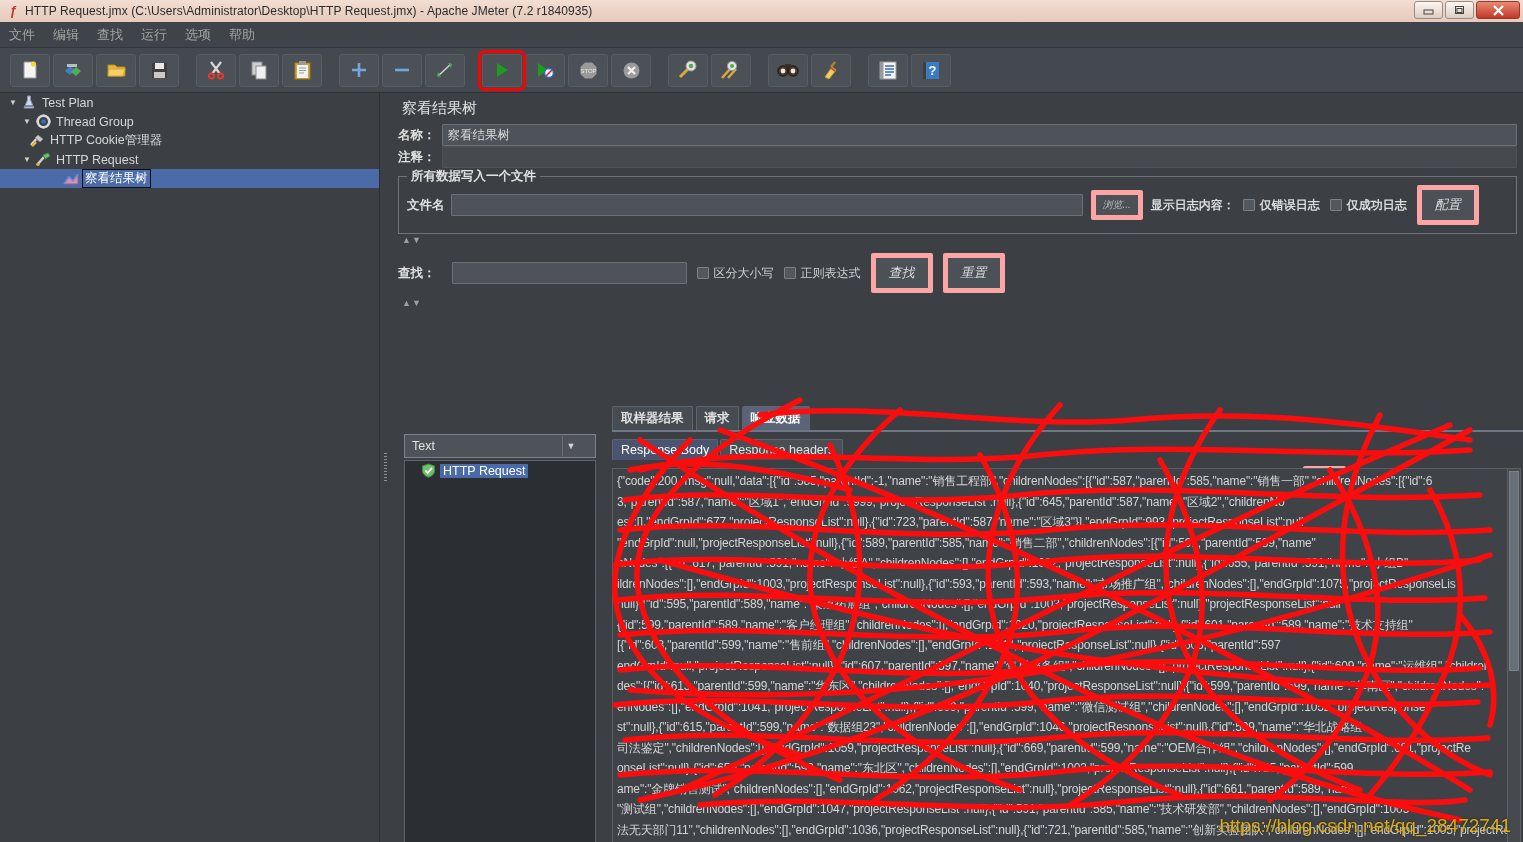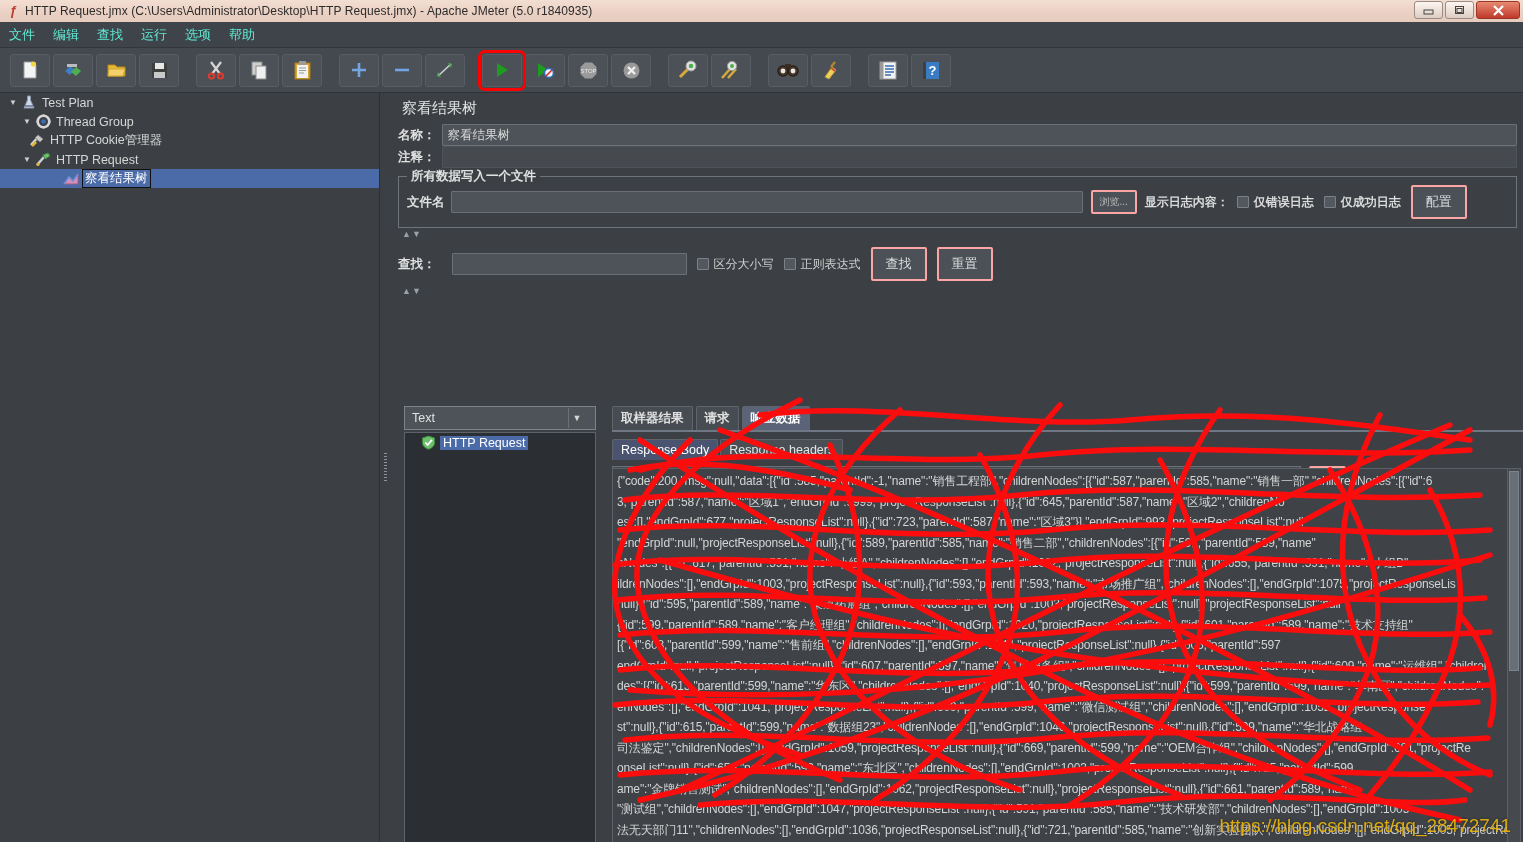--- a/index.html
+++ b/index.html
@@ -39,21 +39,21 @@
     color: #fff; border-color: #9c3524; font-weight: bold;
   }
 
   
   .menubar {
     position: absolute; top: 22px; left: 0; width: 1523px; height: 26px;
     background: #3f444a; display: flex; align-items: center;
     border-bottom: 1px solid #33373c;
   }
   .menu-item {
-    font-size: 13px; color: #5eead4; padding: 3px 9px; cursor: default;
+    font-size: 13px; color: #a3a3a3; padding: 3px 9px; cursor: default;
   }
 
   
   .toolbar {
     position: absolute; top: 48px; left: 0; width: 1523px; height: 45px;
     background: #44494f; border-bottom: 1px solid #2f3338;
     display: flex; align-items: center; padding-left: 10px;
   }
   .tbtn {
     width: 40px; height: 33px; margin-right: 3px;
@@ -123,23 +123,23 @@
 
   .groupbox {
     border: 1px solid #6e747b; margin-top: 8px; padding: 8px 8px 8px 8px;
     position: relative;
   }
   .groupbox-title {
     position: absolute; top: -9px; left: 8px; background: #3c4045;
     padding: 0 4px; font-size: 12.5px; color: #e0e0e0; font-weight: bold;
   }
   .btn {
-    background: #4b5157; border: 2px solid #fca5a5; color: #dedede;
+    background: #4b5157; border: 5px solid #fca5a5; color: #dedede;
     font-size: 12px; padding: 4px 10px; border-radius: 2px; cursor: default;
-    font-family: "Liberation Sans", sans-serif; white-space: nowrap;
+    font-family: "Liberation Sans", sans-serif; white-space: nowrap; font-style: italic;
   }
   .btn.small { font-size: 10px; padding: 3px 7px; color: #b8b8b8; }
   .btn.big { font-size: 13px; padding: 6px 13px; }
   .chk { display: flex; align-items: center; gap: 5px; white-space: nowrap; }
   .chkbox {
     width: 12px; height: 12px; background: #53585e; border: 1px solid #7b8187;
     border-radius: 1px; display: inline-block;
   }
   .chk-label { font-size: 12px; color: #dcdcdc; font-weight: bold; }
   .chk-label.thin { font-weight: normal; color: #cfcfcf; }
@@ -155,21 +155,21 @@
   .results {
     position: absolute; top: 313px; left: 0px; width: 1131px; height: 529px;
     display: flex;
   }
   .results-left {
     width: 212px; background: #3c4045; padding-left: 12px; position: relative;
   }
   .combo {
     display: flex; align-items: center; justify-content: space-between;
     background: #4e5359; border: 1px solid #7d838a; height: 24px;
-    padding: 0 10px 0 7px; color: #e2e2e2; font-size: 12.5px; width: 192px;
+    padding: 0 16px 0 7px; color: #e2e2e2; font-size: 12.5px; width: 192px; margin-top: 28px;
   }
   .combo-arrow {
     width: 17px; height: 20px; background: #4e5359; border-left: 1px solid #6b7076;
     display: flex; align-items: center; justify-content: center; font-size: 9px; color: #d6d6d6;
   }
   .result-list {
     margin-top: 2px; width: 192px; height: 460px;
     background: #2b2f34; border: 1px solid #5d636a; overflow: hidden;
   }
   .result-item {
@@ -234,21 +234,21 @@
     text-shadow: 0 0 3px rgba(0,0,0,.6);
   }
 </style>
 </head>
 <body>
 
 <div id="app">
 
   <div class="titlebar">
     <div class="tb-icon">ƒ</div>
-    <div class="tb-title">HTTP Request.jmx (C:\Users\Administrator\Desktop\HTTP Request.jmx) - Apache JMeter (5.0 r1840935)</div>
+    <div class="tb-title">HTTP Request.jmx (C:\Users\Administrator\Desktop\HTTP Request.jmx) - Apache JMeter (7.2 r1840935)</div>
     <div class="tb-buttons">
       <div class="tb-btn">
         <svg width="11" height="9" viewBox="0 0 11 9">
             <rect x="1" y="4" width="9" height="4" fill="none" stroke="#444" stroke-width="1"></rect>
           </svg>
       </div>
       <div class="tb-btn">
         <svg width="11" height="10" viewBox="0 0 11 10">
             <rect x="1.5" y="1.5" width="8" height="7" fill="none" stroke="#444" stroke-width="1"></rect>
             <rect x="3" y="3.5" width="5" height="4" fill="none" stroke="#444" stroke-width="1"></rect>

